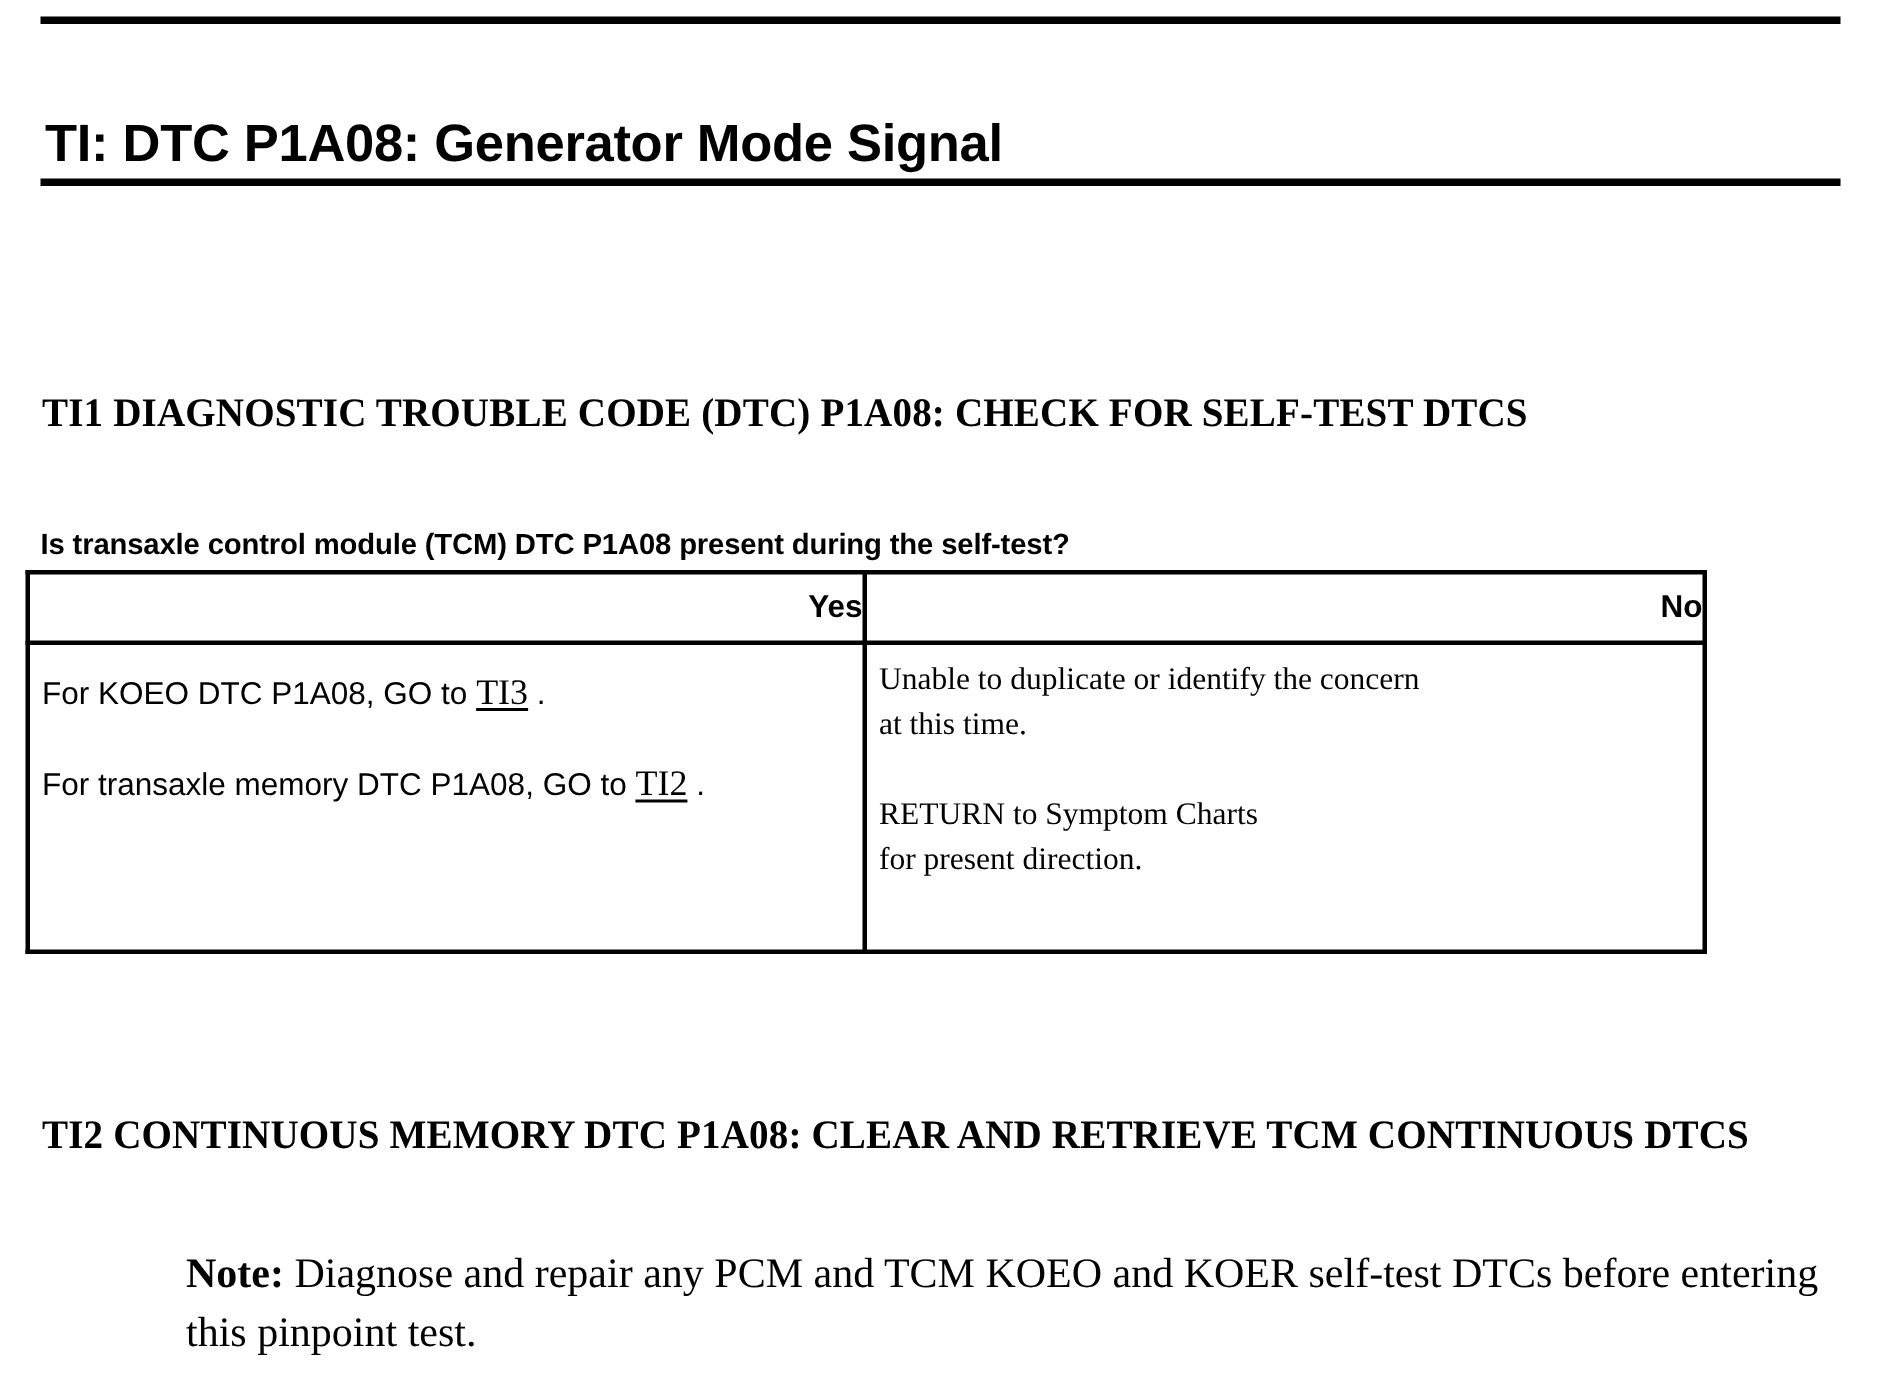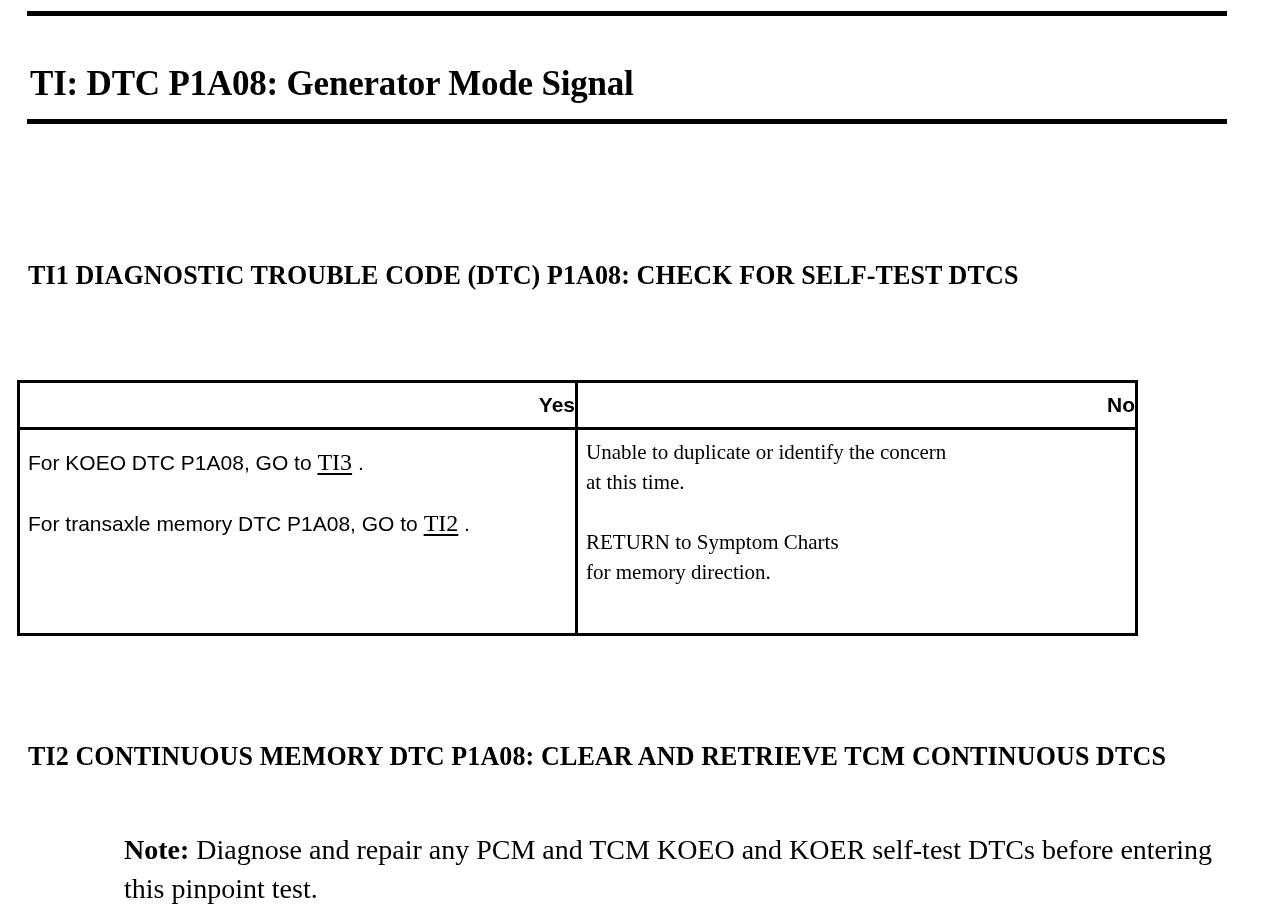--- a/index.html
+++ b/index.html
@@ -29,22 +29,22 @@
     width: 1200px;
     height: 5px;
     background: #000000;
   }
   .rule-top { top: 11px; }
   .rule-bottom { top: 119px; }
 
   .doc-title {
     position: absolute;
     left: 30px;
-    top: 38px;
-    font-family: Liberation Serif, serif;
+    top: 50px;
+    font-family: Liberation Sans, sans-serif;
     font-weight: bold;
     font-size: 35px;
     line-height: 46px;
     letter-spacing: -0.2px;
     white-space: nowrap;
   }
 
   
   .section-heading {
     position: absolute;
@@ -147,20 +147,21 @@
 <div class="page">
 
   <div class="rule rule-top"></div>
 
   <h1 class="doc-title">TI: DTC P1A08: Generator Mode Signal</h1>
 
   <div class="rule rule-bottom"></div>
 
   <h2 class="section-heading heading-ti1">TI1 DIAGNOSTIC TROUBLE CODE (DTC) P1A08: CHECK FOR SELF-TEST DTCS</h2>
 
+  <div class="question-line">Is transaxle control module (TCM) DTC P1A08 present during the self-test?</div>
 
   <table class="decision-table">
     <colgroup>
       <col class="col-yes">
       <col class="col-no">
     </colgroup>
     <thead>
       <tr>
         <th>Yes</th>
         <th>No</th>
@@ -172,21 +173,21 @@
           <div class="cell-body">
             <p><span>For KOEO DTC P1A08, GO to </span><a class="doc-link">TI3</a><span> .</span></p>
             <p class="gap-before"><span>For transaxle memory DTC P1A08, GO to </span><a class="doc-link">TI2</a><span> .</span></p>
           </div>
         </td>
         <td class="cell-right">
           <div class="cell-body">
             <p>Unable to duplicate or identify the concern</p>
             <p>at this time.</p>
             <p class="gap-before">RETURN to Symptom Charts</p>
-            <p>for memory direction.</p>
+            <p>for present direction.</p>
           </div>
         </td>
       </tr>
     </tbody>
   </table>
 
   <h2 class="section-heading heading-ti2">TI2 CONTINUOUS MEMORY DTC P1A08: CLEAR AND RETRIEVE TCM CONTINUOUS DTCS</h2>
 
   <div class="note-block">
     <span class="note-label">Note:</span><span> Diagnose and repair any PCM and TCM KOEO and KOER self-test DTCs before entering this pinpoint test.</span>

